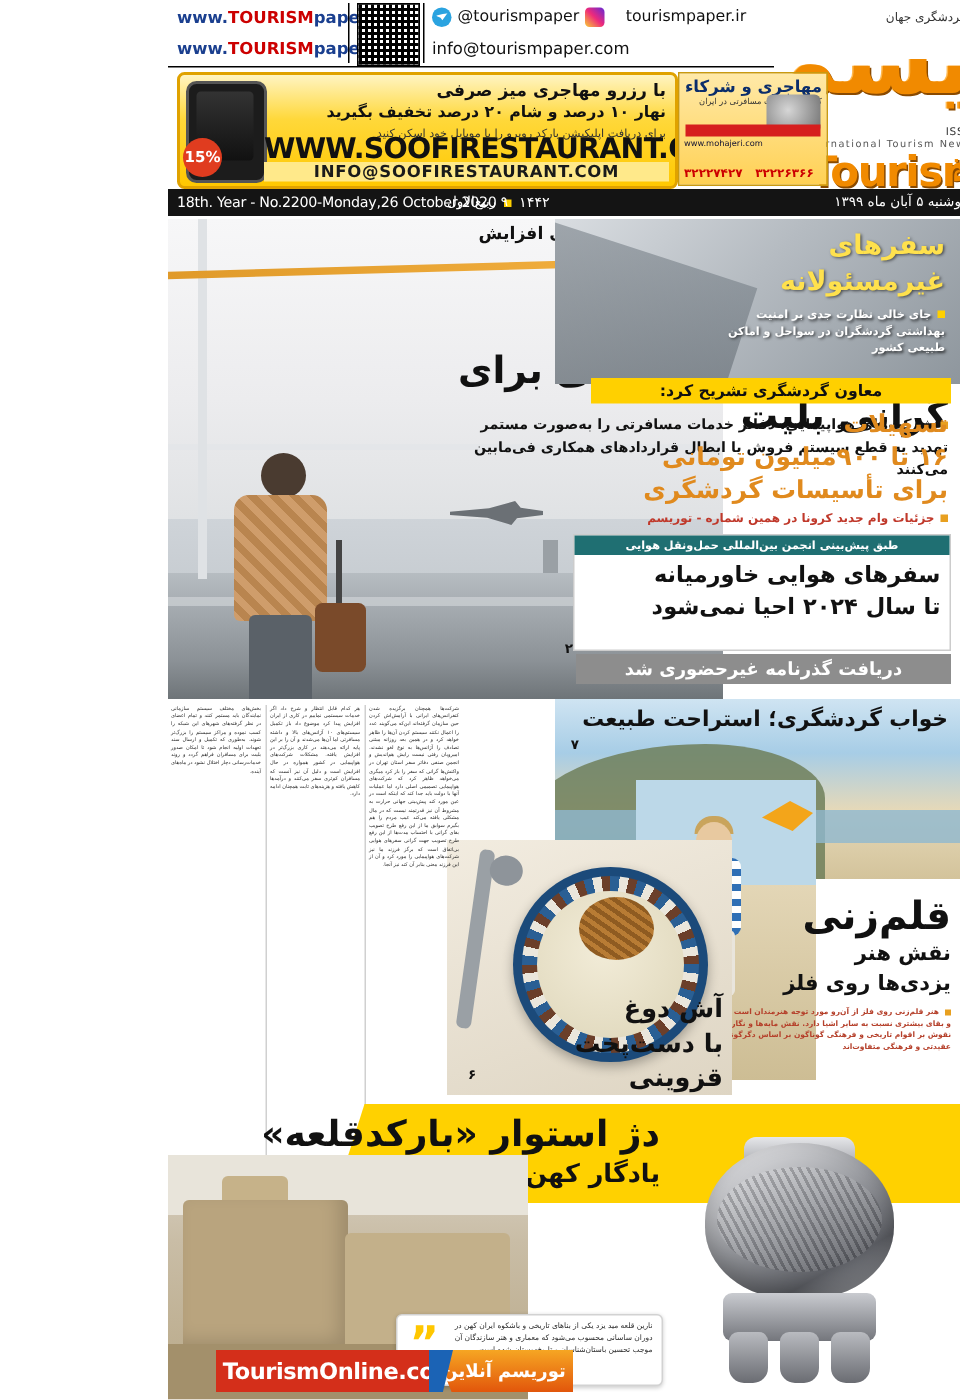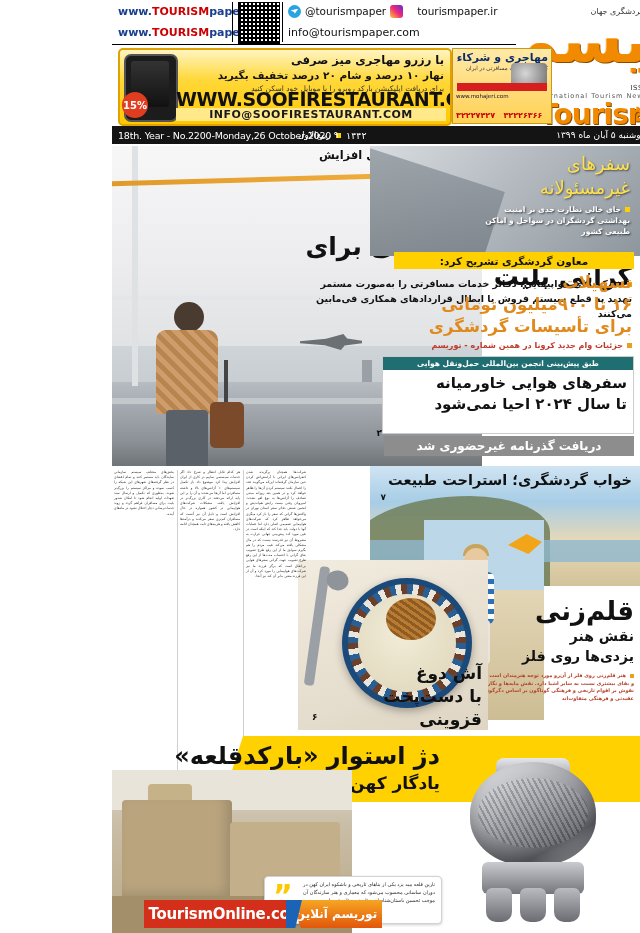--- a/index.html
+++ b/index.html
@@ -133,21 +133,21 @@
      color:#111;line-height:14px;font-weight:bold;}
   .pg-num{position:absolute;font-size:9px;font-weight:bold;color:#111;}
 
   
   .side{position:absolute;right:0;top:146px;width:270px;height:320px;}
   .side-photo{position:absolute;right:0;top:0;width:270px;height:110px;overflow:hidden;
      background:linear-gradient(135deg,#d9dde1 0%,#b5bbc1 45%,#8e969d 100%);}
   .side-photo:after{content:"";position:absolute;left:-30px;top:20px;width:150px;height:120px;
      background:linear-gradient(180deg,#6f7880,#4d555c);transform:rotate(18deg);opacity:.55;}
   .side-h1{position:absolute;right:10px;top:6px;width:150px;text-align:right;
-     font-size:18px;font-weight:normal;color:#FFE14D;line-height:24px;
+     font-size:18px;font-weight:bold;color:#FFE14D;line-height:24px;
      text-shadow:1px 1px 2px rgba(0,0,0,.55);}
   .side-b1{position:absolute;right:10px;top:58px;width:160px;text-align:right;
      font-size:7.5px;font-weight:bold;color:#fff;line-height:11px;
      text-shadow:1px 1px 2px rgba(0,0,0,.7);}
   .side-b1 .bull{background:#FFD000;}
 
   .yellow-bar{position:absolute;right:6px;top:106px;width:240px;height:17px;background:#FFD000;
      display:flex;align-items:center;justify-content:center;font-size:10.5px;font-weight:bold;color:#111;}
   .side-h2{position:absolute;right:8px;top:126px;width:250px;text-align:right;
      font-size:16.5px;font-weight:bold;color:#E08A1E;line-height:22px;}

